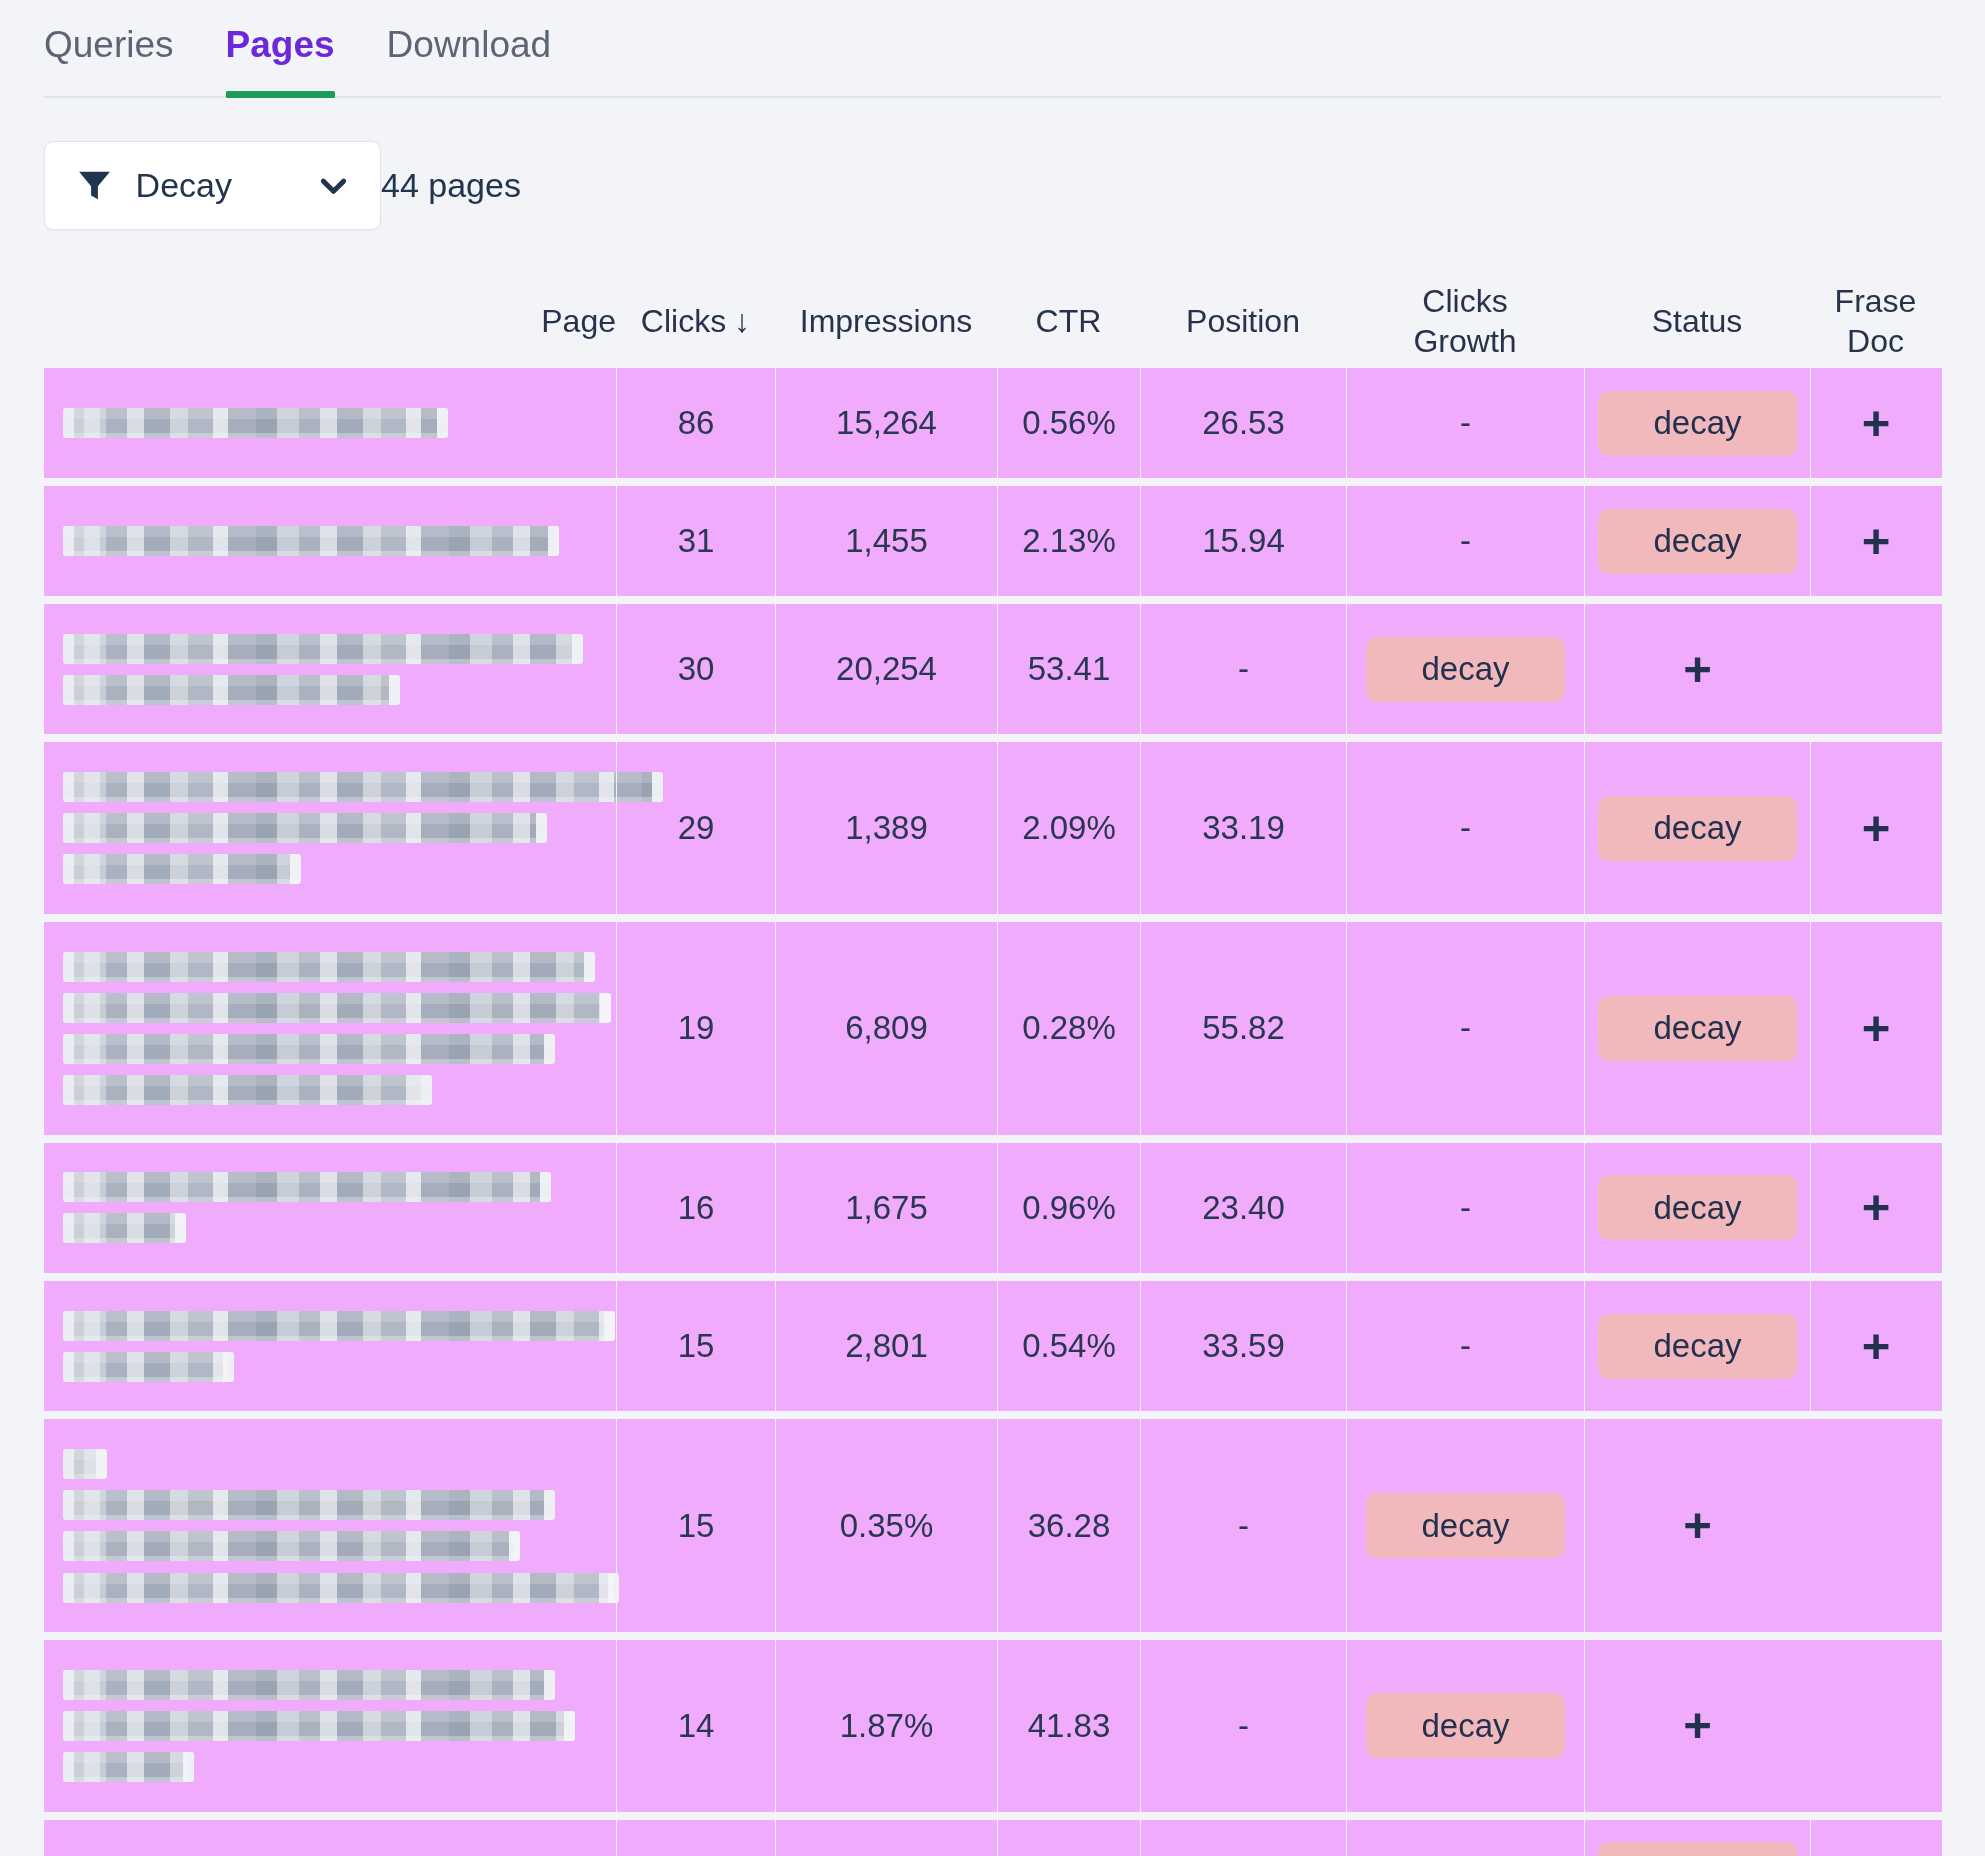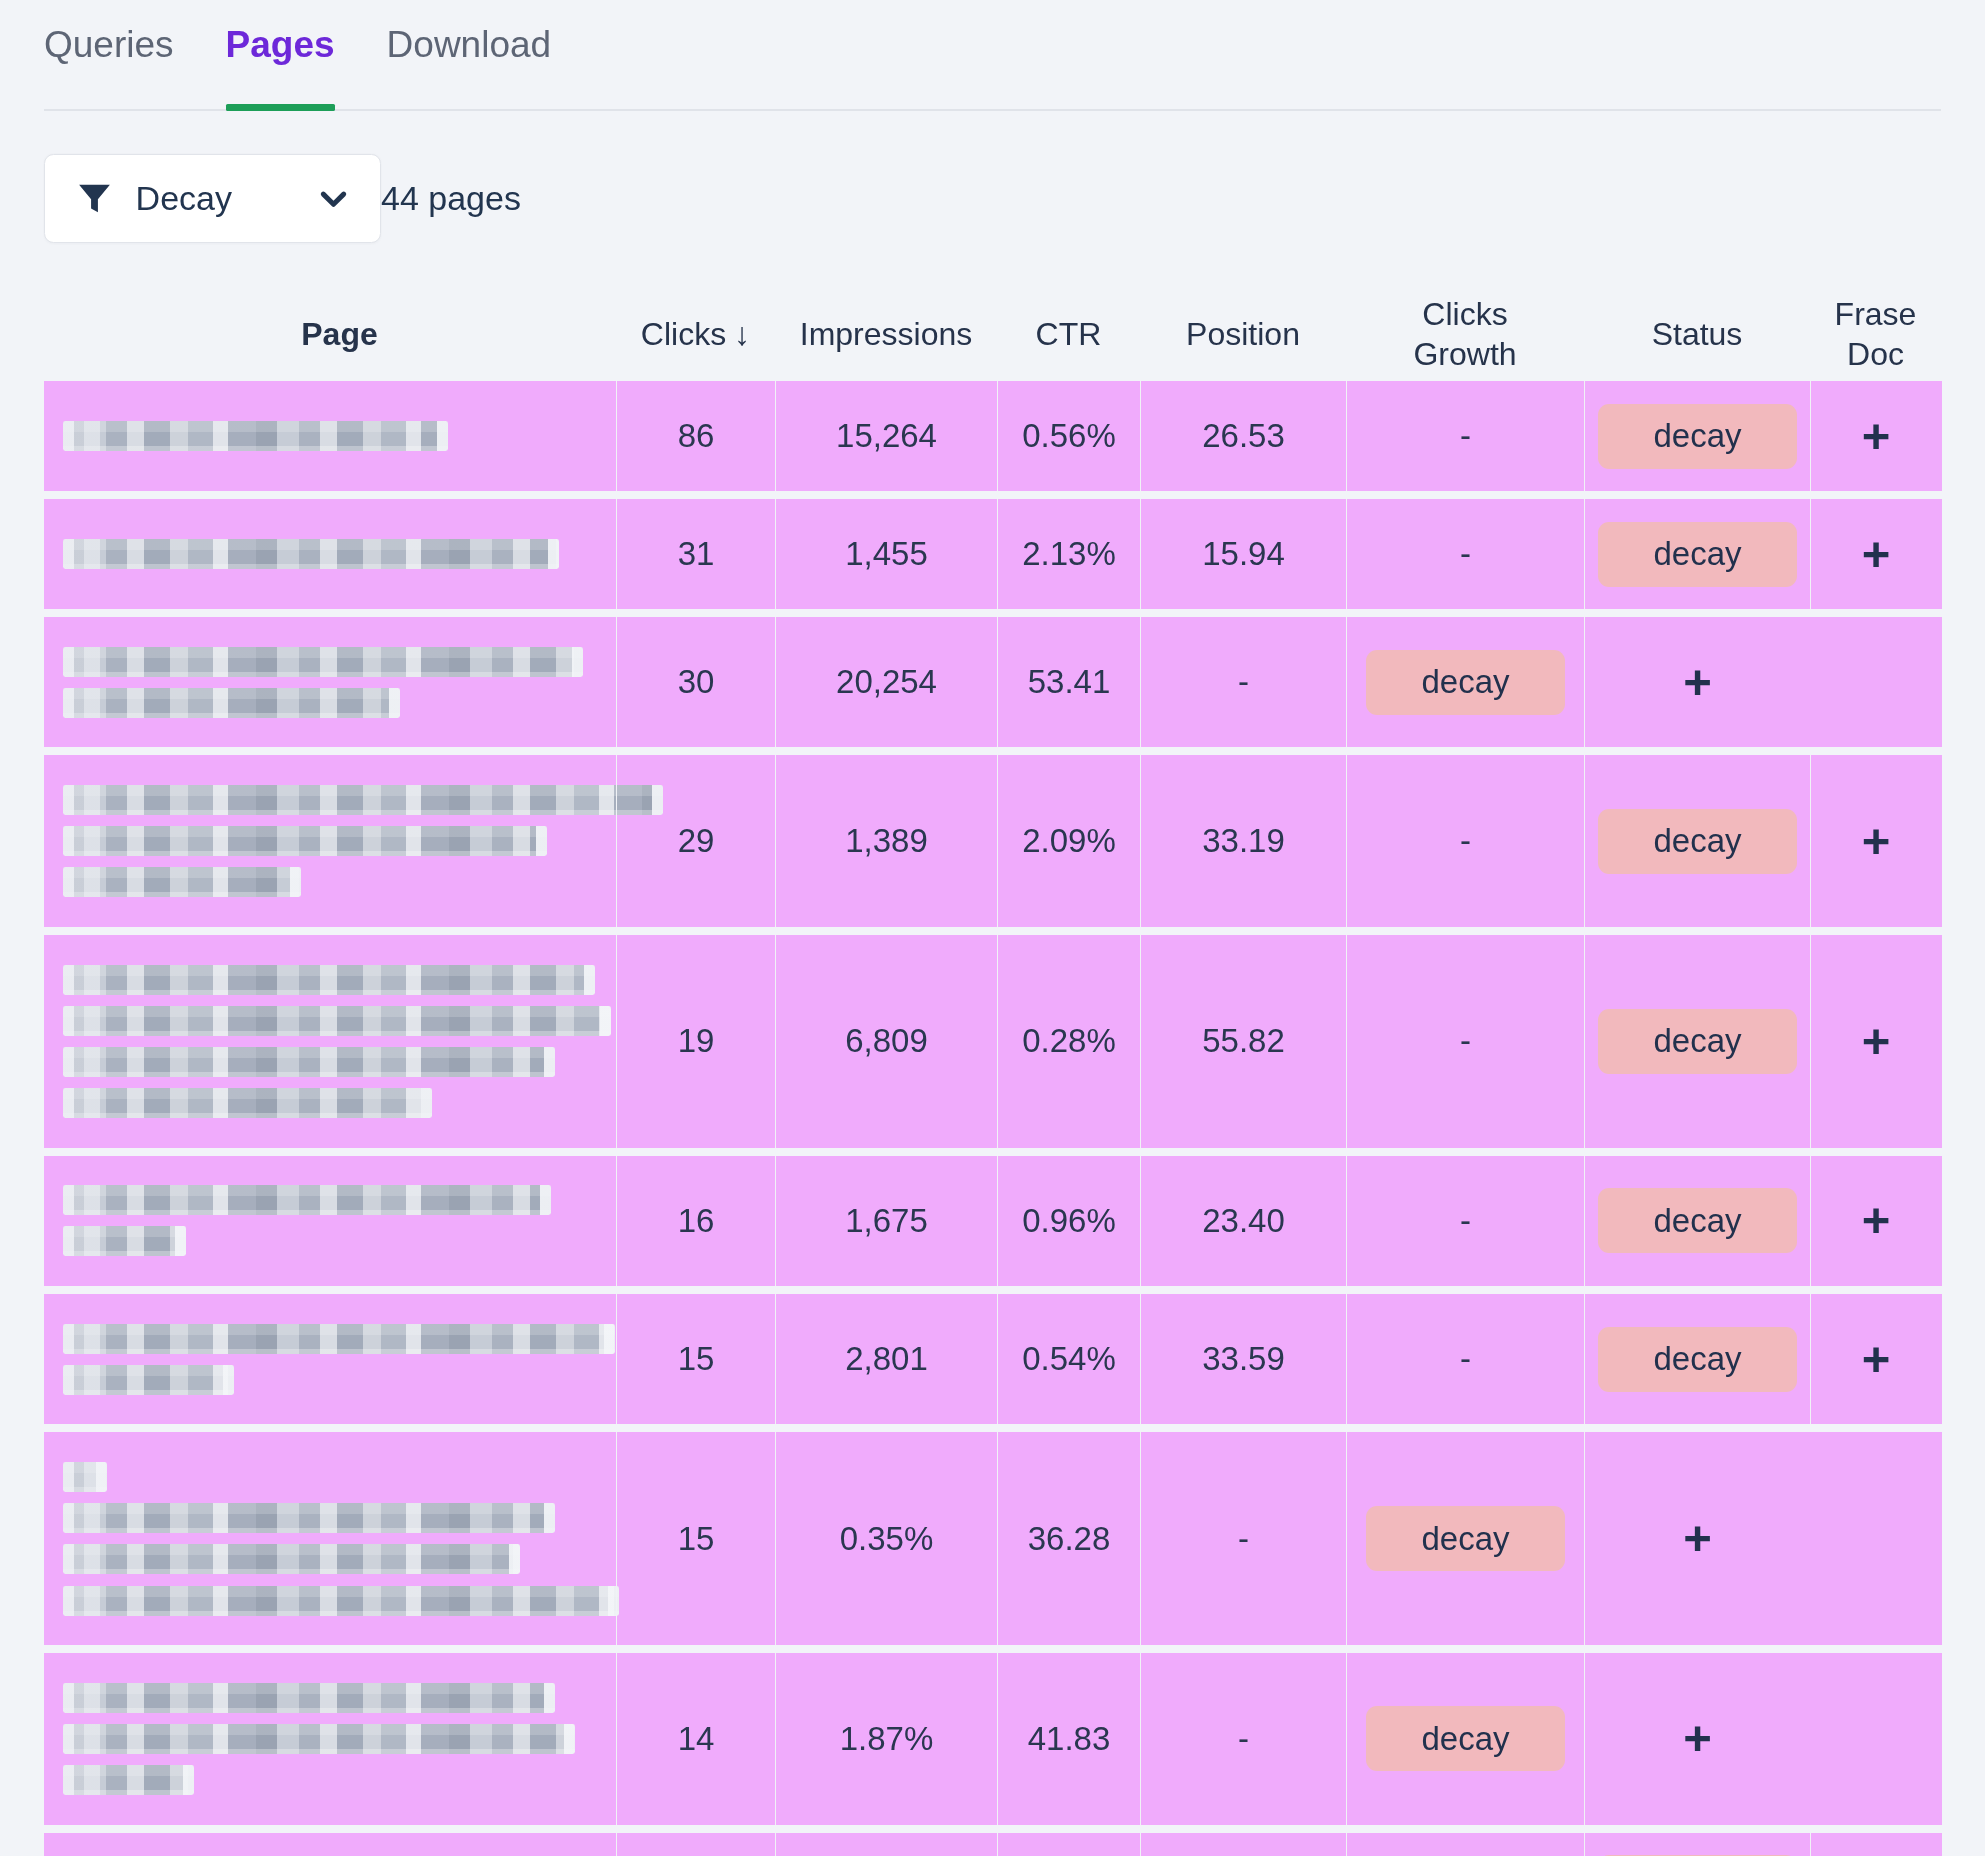--- a/index.html
+++ b/index.html
@@ -15,21 +15,21 @@
   
   .tabs{
     display:flex;gap:52px;
     padding-top:24px;
     border-bottom:2.4px solid #e0e3e9;
   }
   .tab{
     position:relative;
     font-size:37px;
     color:#5d6575;
-    padding-bottom:43px;
+    padding-bottom:30px;
     cursor:pointer;
   }
   .tab.active{color:#6d28d9;font-weight:700;}
   .tab-underline{
     position:absolute;left:0;right:0;bottom:-2.4px;
     height:7.1px;background:#1d9e58;border-radius:1.6px;
   }
 
   
   .toolbar{display:flex;align-items:center;margin-top:43px;}
@@ -51,21 +51,21 @@
     grid-template-columns:572px 159px 222px 143px 206px 238px 226px 131px;
     width:1898px;
   }
   .thead{margin-top:44px;min-height:94px;align-items:center;}
   .th{
     font-size:32px;font-weight:500;color:#26334b;
     display:flex;align-items:center;justify-content:center;
     text-align:center;line-height:1.25;
     cursor:pointer;
   }
-  .th.page-th{justify-content:center;padding-left:19px;font-weight:bold;}
+  .th.page-th{justify-content:flex-end;padding-left:19px;}
   .th .wrap-label{display:inline-block;}
   .th .narrow-170{max-width:143px;}
   .th .narrow-120{max-width:103px;}
   .sort-arrow{font-size:32px;margin-left:8px;font-weight:500;}
 
   .row{
     background:#f0abfc;
     min-height:110px;
     margin-bottom:8px;
     align-items:stretch;

